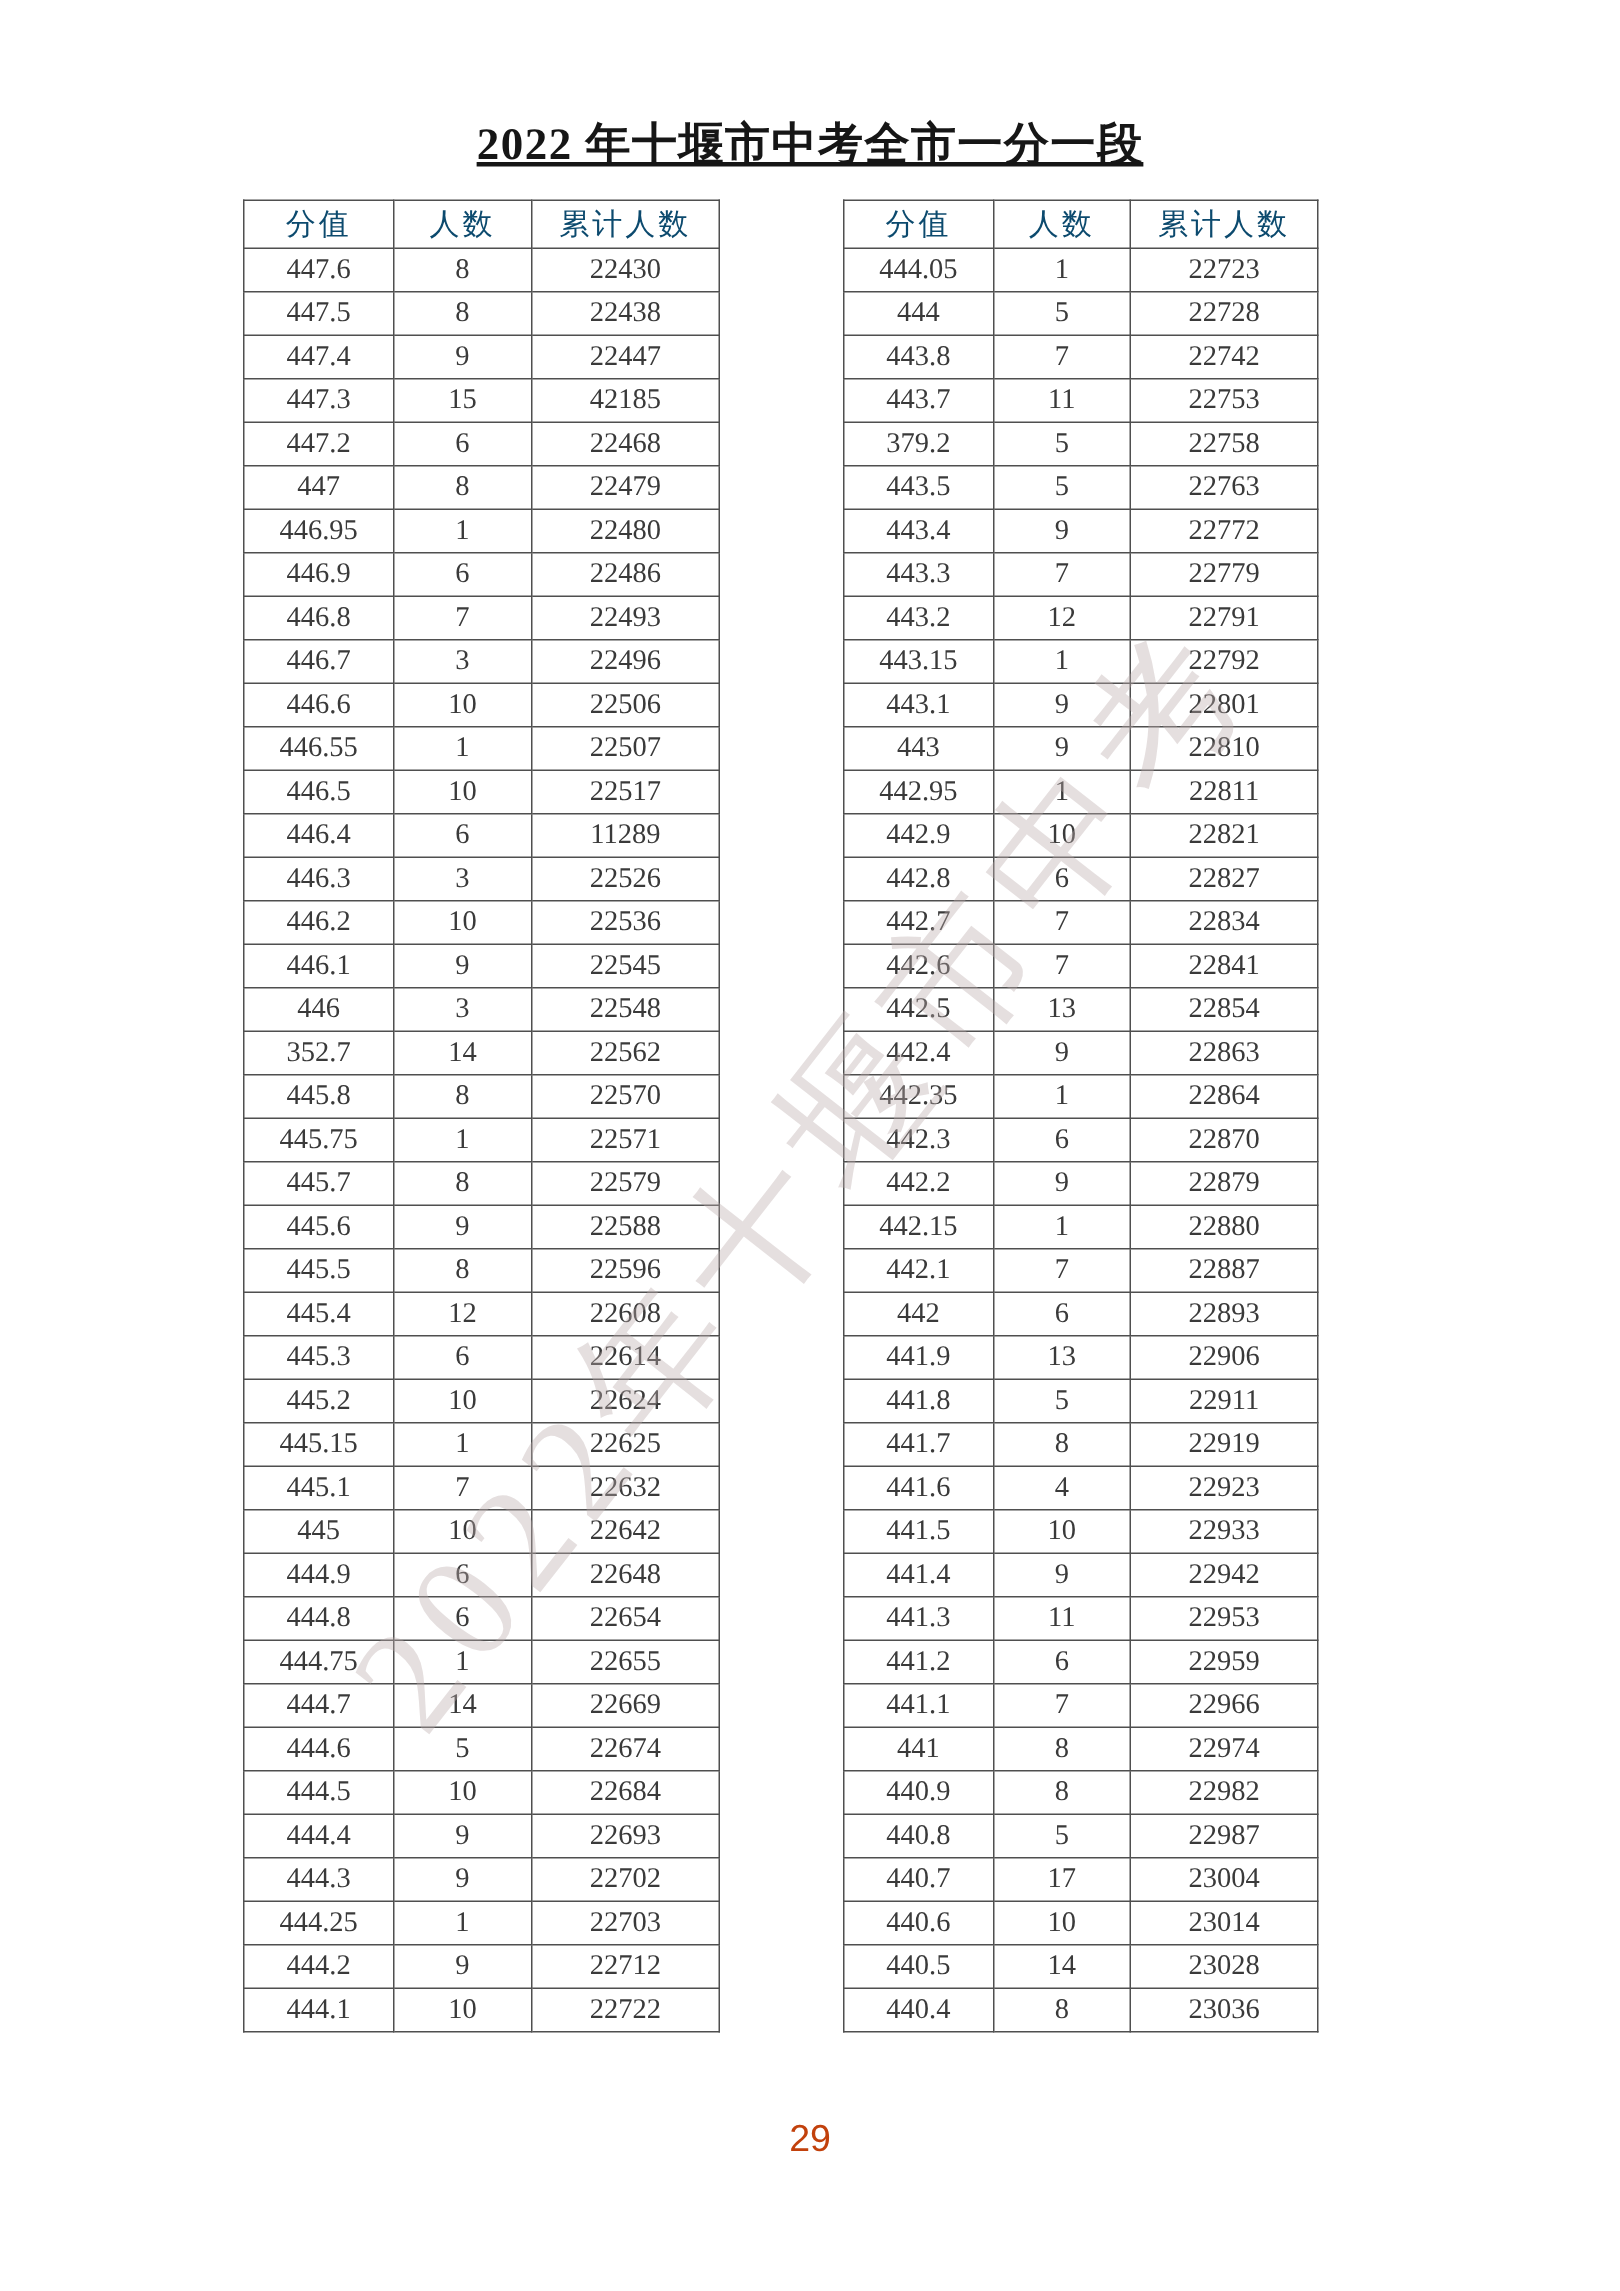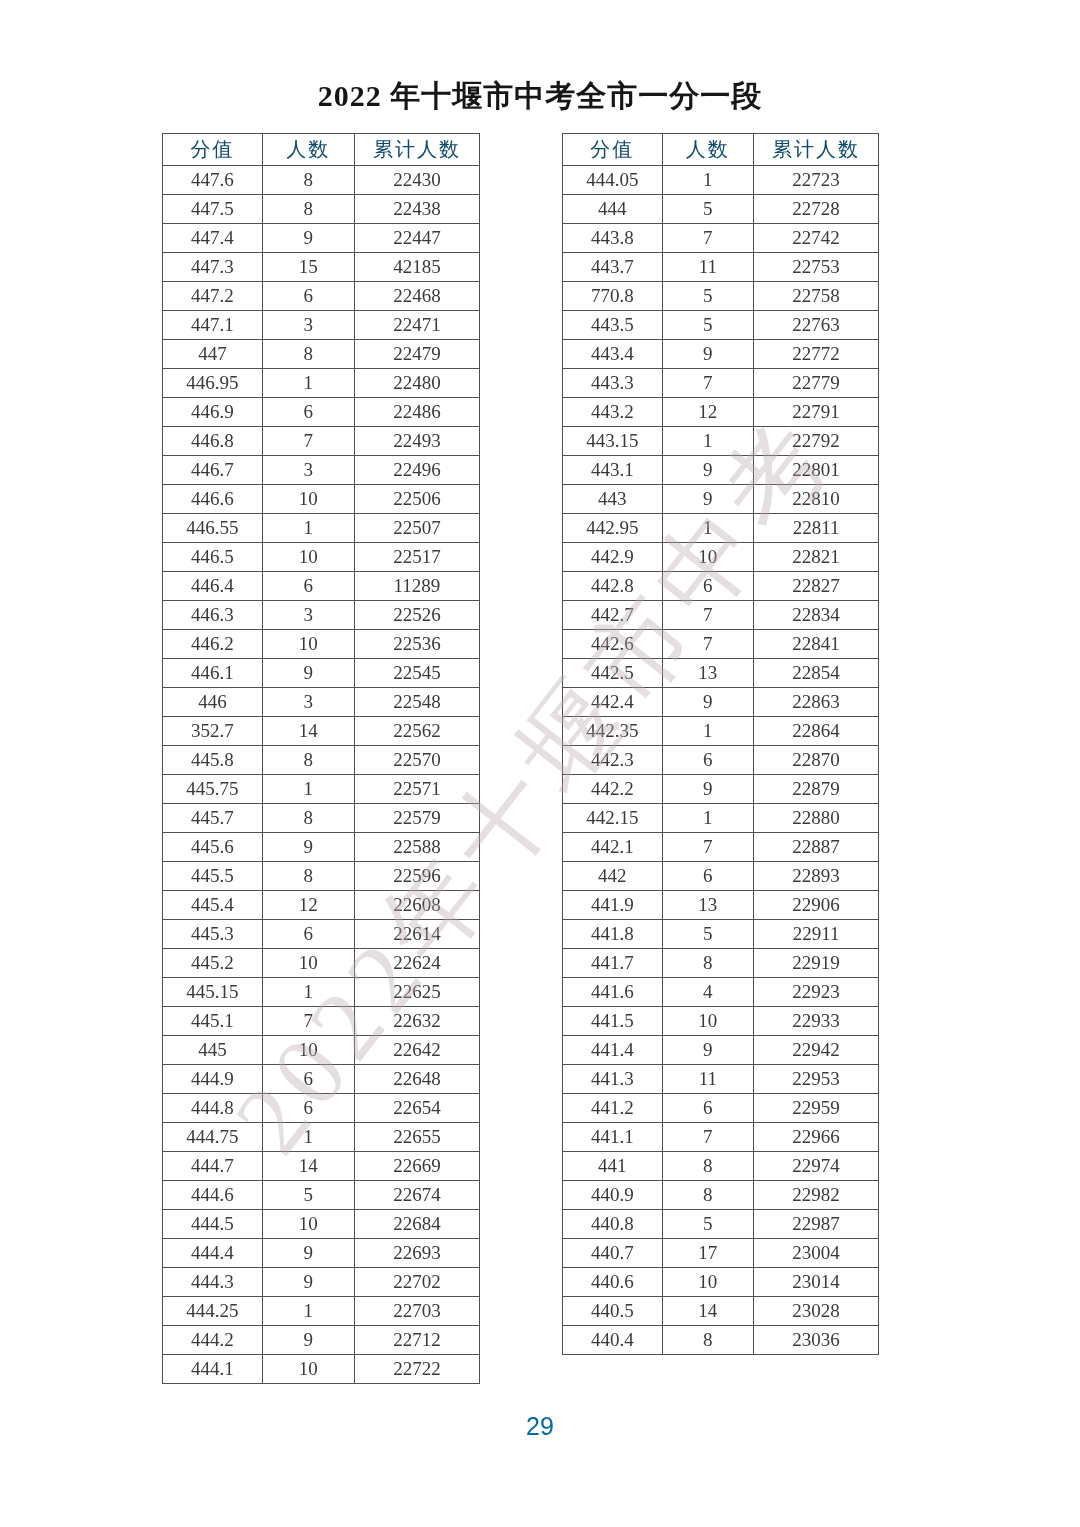--- a/index.html
+++ b/index.html
@@ -18,20 +18,21 @@
   .doc-title {
     position: absolute;
     top: 76px;
     left: 0;
     width: 100%;
     text-align: center;
     font-size: 30px;
     font-weight: bold;
     color: #161616;
     letter-spacing: 1px;
+    text-decoration: underline;
   }
   .score-table {
     position: absolute;
     top: 133px;
     border-collapse: collapse;
     table-layout: fixed;
     font-size: 19px;
     color: #3a3a3a;
     background: transparent;
   }
@@ -65,21 +66,21 @@
     font-family: "Liberation Serif", "DejaVu Serif", serif;
   }
   .page-number {
     position: absolute;
     top: 1412px;
     left: 0;
     width: 100%;
     text-align: center;
     font-size: 25px;
     font-family: "Liberation Sans", "DejaVu Sans", sans-serif;
-    color: #0369a1;
+    color: #c2410c;
   }
 </style>
 </head>
 <body>
 
 <div class="page">
 
   <div class="doc-title">2022 年十堰市中考全市一分一段</div>
 
   <table class="score-table left">
@@ -115,25 +116,20 @@
           <td>447.3</td>
           <td>15</td>
           <td>42185</td>
         </tr>
         <tr>
           <td>447.2</td>
           <td>6</td>
           <td>22468</td>
         </tr>
         <tr>
-          <td>447.1</td>
-          <td>3</td>
-          <td>22471</td>
-        </tr>
-        <tr>
           <td>447</td>
           <td>8</td>
           <td>22479</td>
         </tr>
         <tr>
           <td>446.95</td>
           <td>1</td>
           <td>22480</td>
         </tr>
         <tr>
@@ -337,21 +333,21 @@
           <td>443.8</td>
           <td>7</td>
           <td>22742</td>
         </tr>
         <tr>
           <td>443.7</td>
           <td>11</td>
           <td>22753</td>
         </tr>
         <tr>
-          <td>770.8</td>
+          <td>379.2</td>
           <td>5</td>
           <td>22758</td>
         </tr>
         <tr>
           <td>443.5</td>
           <td>5</td>
           <td>22763</td>
         </tr>
         <tr>
           <td>443.4</td>

